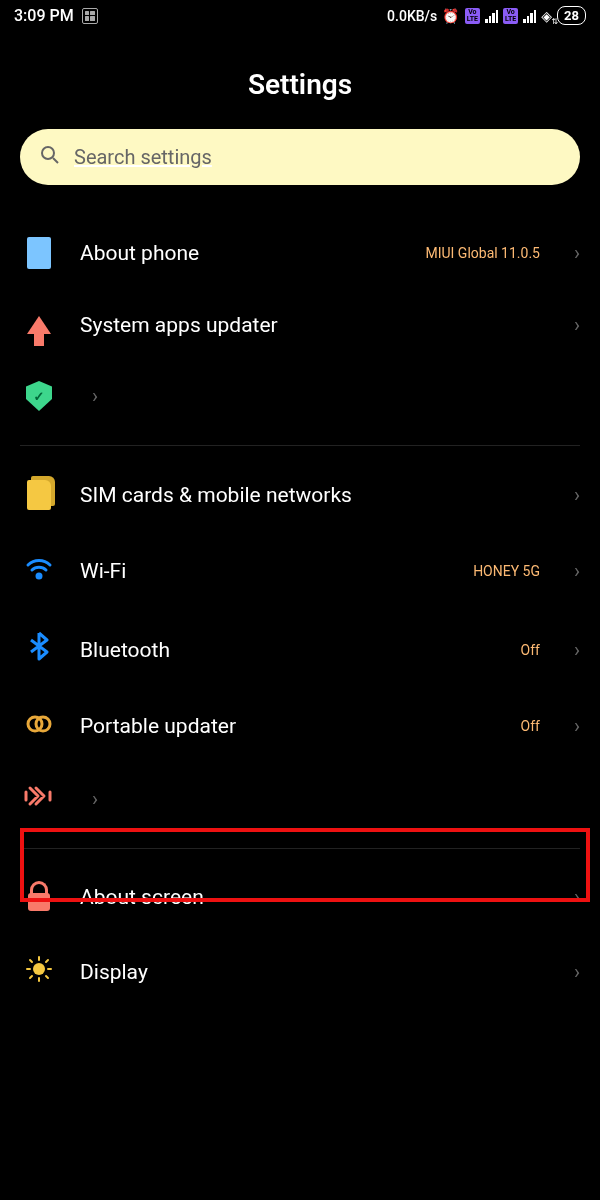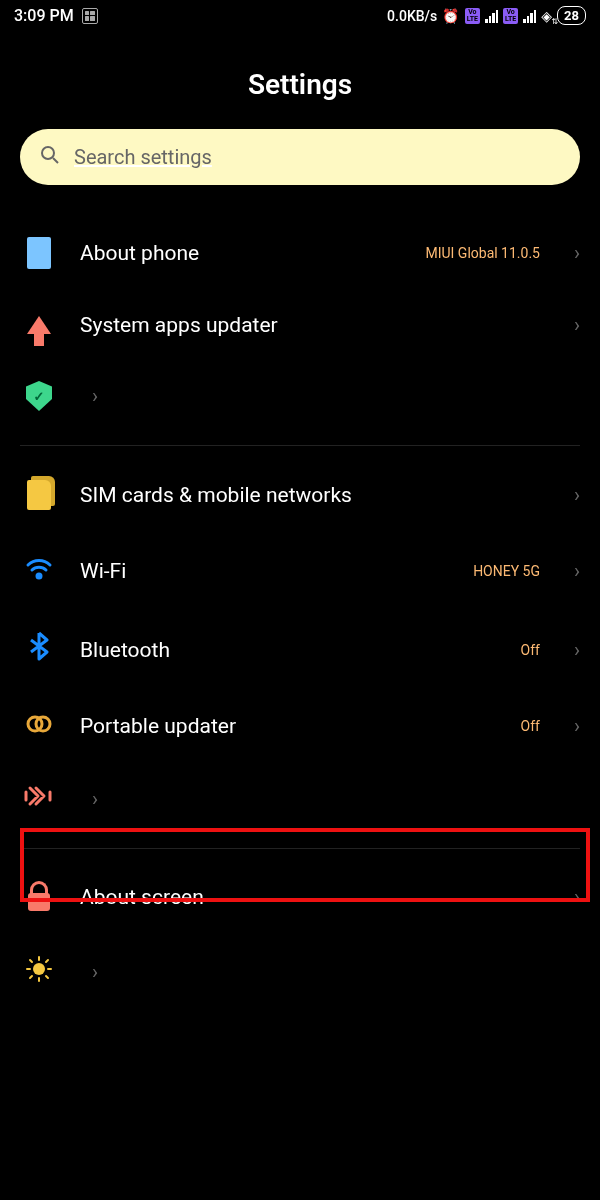--- a/index.html
+++ b/index.html
@@ -433,18 +433,19 @@
               <line x1="2" y1="14" x2="5" y2="14"></line>
               <line x1="23" y1="14" x2="26" y2="14"></line>
               <line x1="5" y1="5" x2="7" y2="7"></line>
               <line x1="21" y1="21" x2="23" y2="23"></line>
               <line x1="21" y1="7" x2="23" y2="5"></line>
               <line x1="5" y1="23" x2="7" y2="21"></line>
             </g>
           </svg>
     </div>
       </div>
+    <div class="item-label">Display</div>
     <div class="chevron">›</div>
   </div>
 
 </div>
 
 <div class="highlight"></div>
 
 </body></html>

